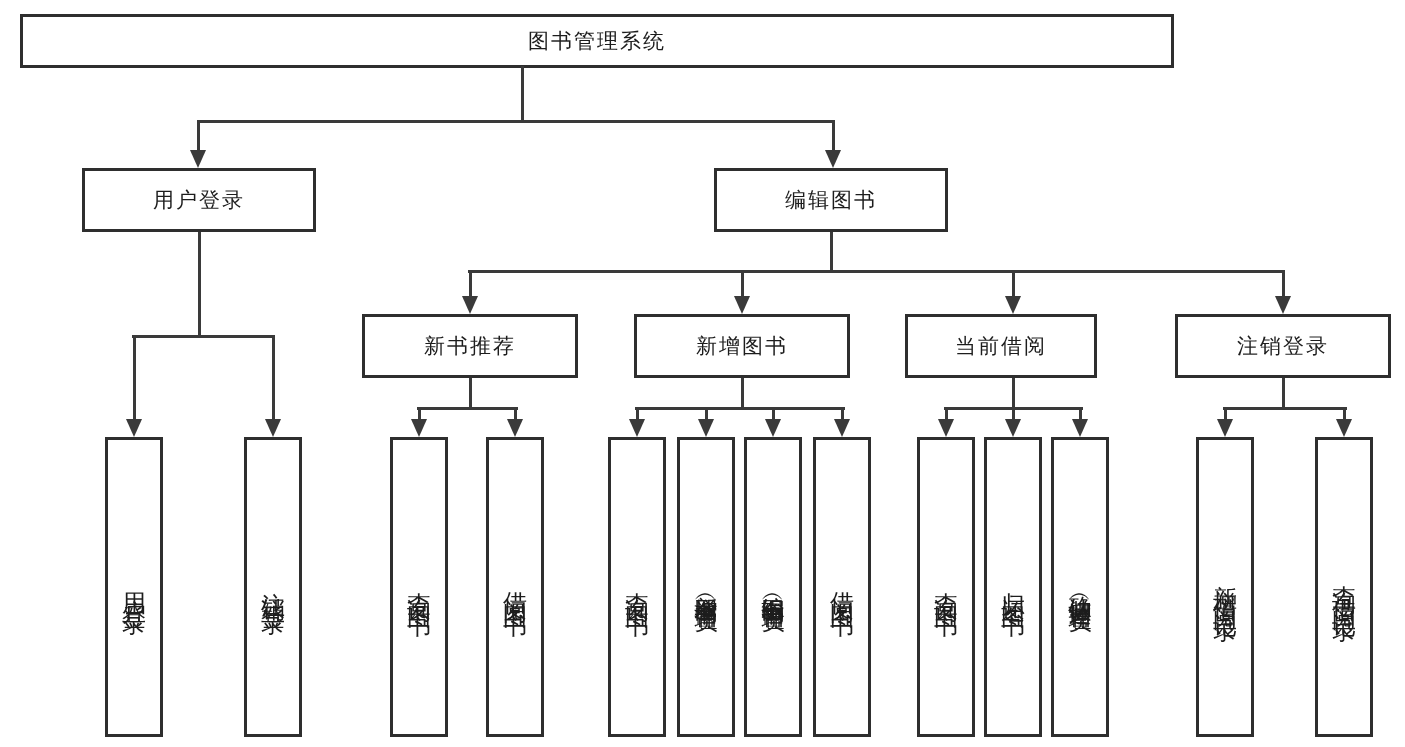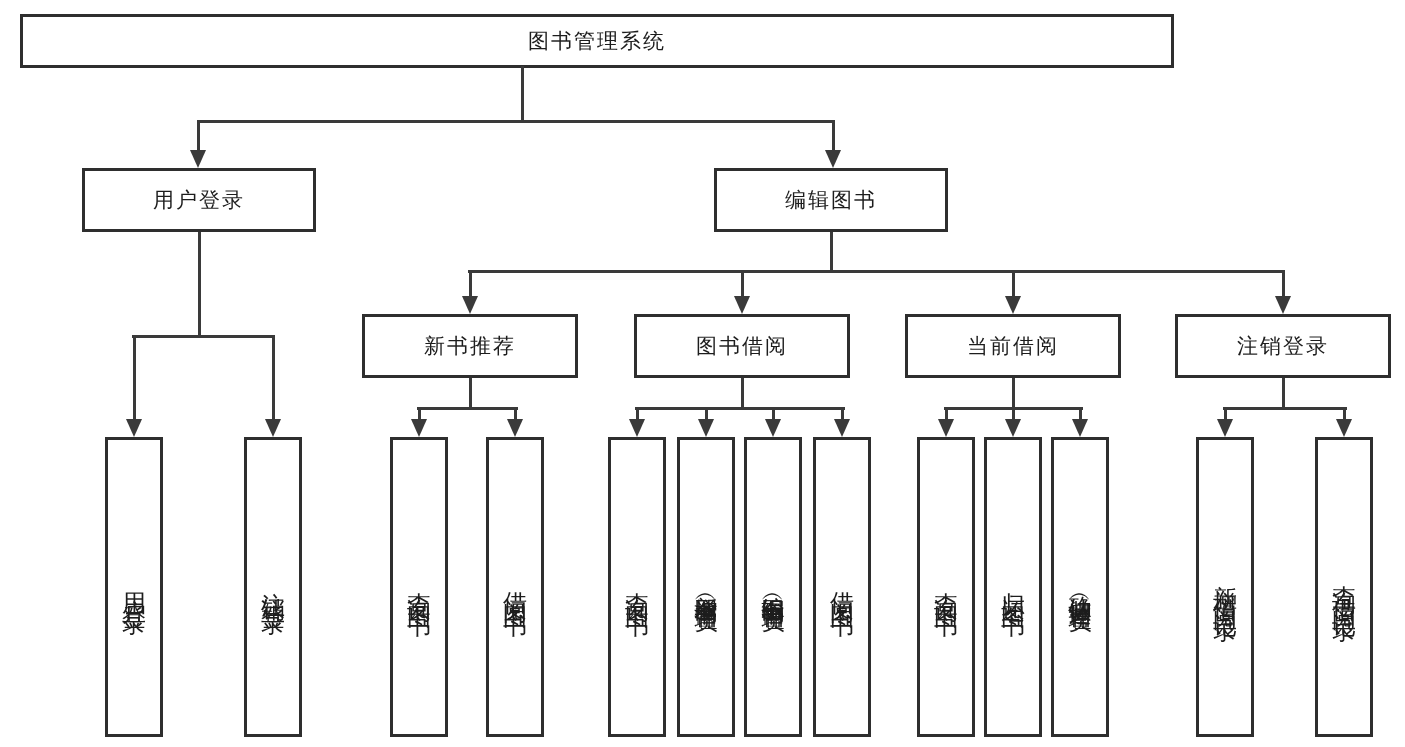--- a/index.html
+++ b/index.html
@@ -49,23 +49,23 @@
     <span>用户登录</span>
   </div>
   <div class="box h" style="left:714px;top:168px;width:234px;height:64px">
     <span>编辑图书</span>
   </div>
 
   <div class="box h" style="left:362px;top:314px;width:216px;height:64px">
     <span>新书推荐</span>
   </div>
   <div class="box h" style="left:634px;top:314px;width:216px;height:64px">
-    <span>图书借阅</span>
+    <span>新增图书</span>
   </div>
-  <div class="box h" style="left:905px;top:314px;width:216px;height:64px">
+  <div class="box h" style="left:905px;top:314px;width:192px;height:64px">
     <span>当前借阅</span>
   </div>
   <div class="box h" style="left:1175px;top:314px;width:216px;height:64px">
     <span>注销登录</span>
   </div>
 
   <div class="box v" style="left:105px">
     <span>用户登录</span>
   </div>
   <div class="box v" style="left:244px">

